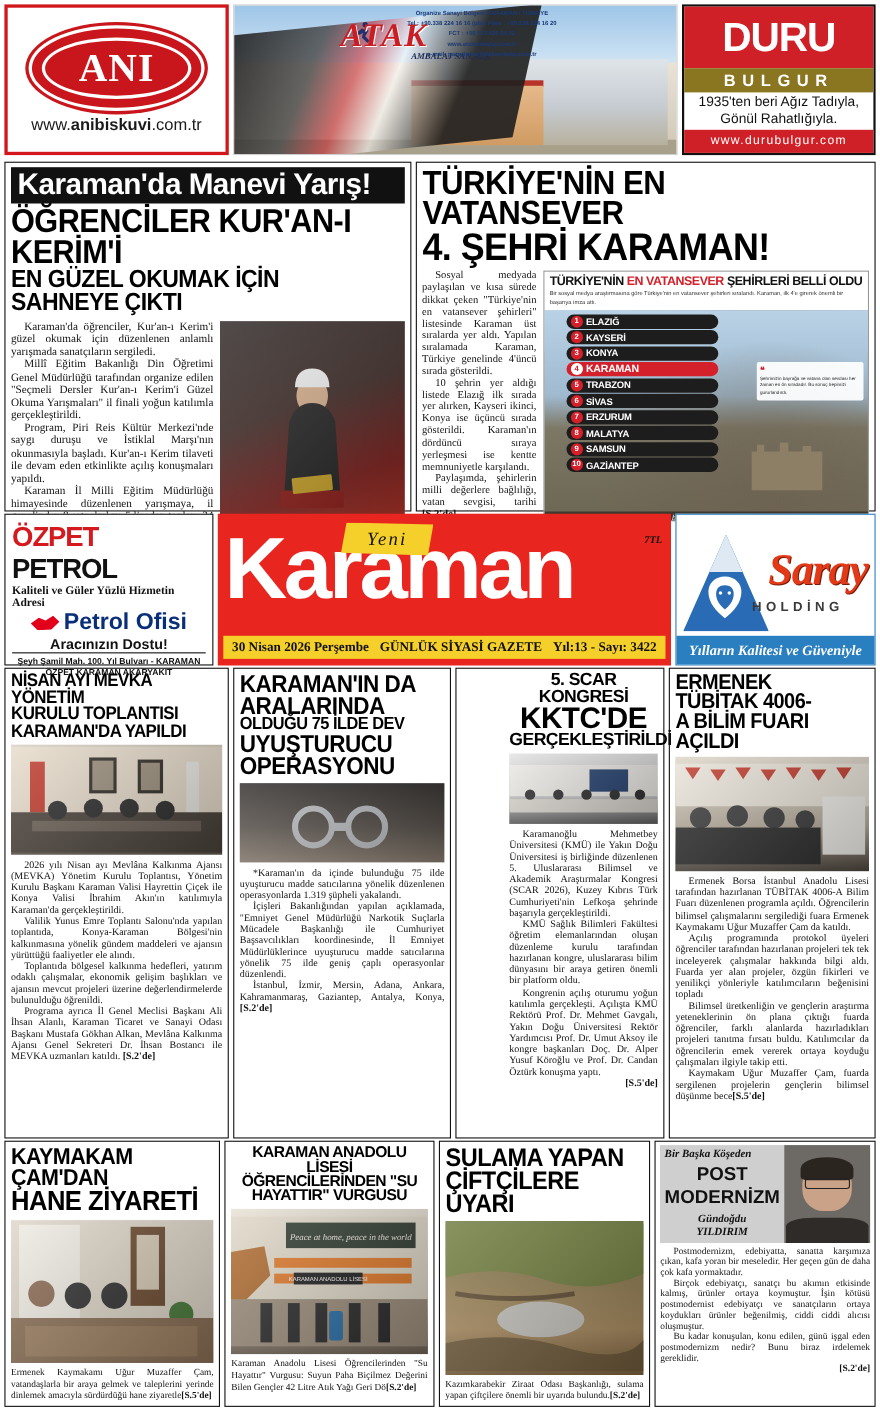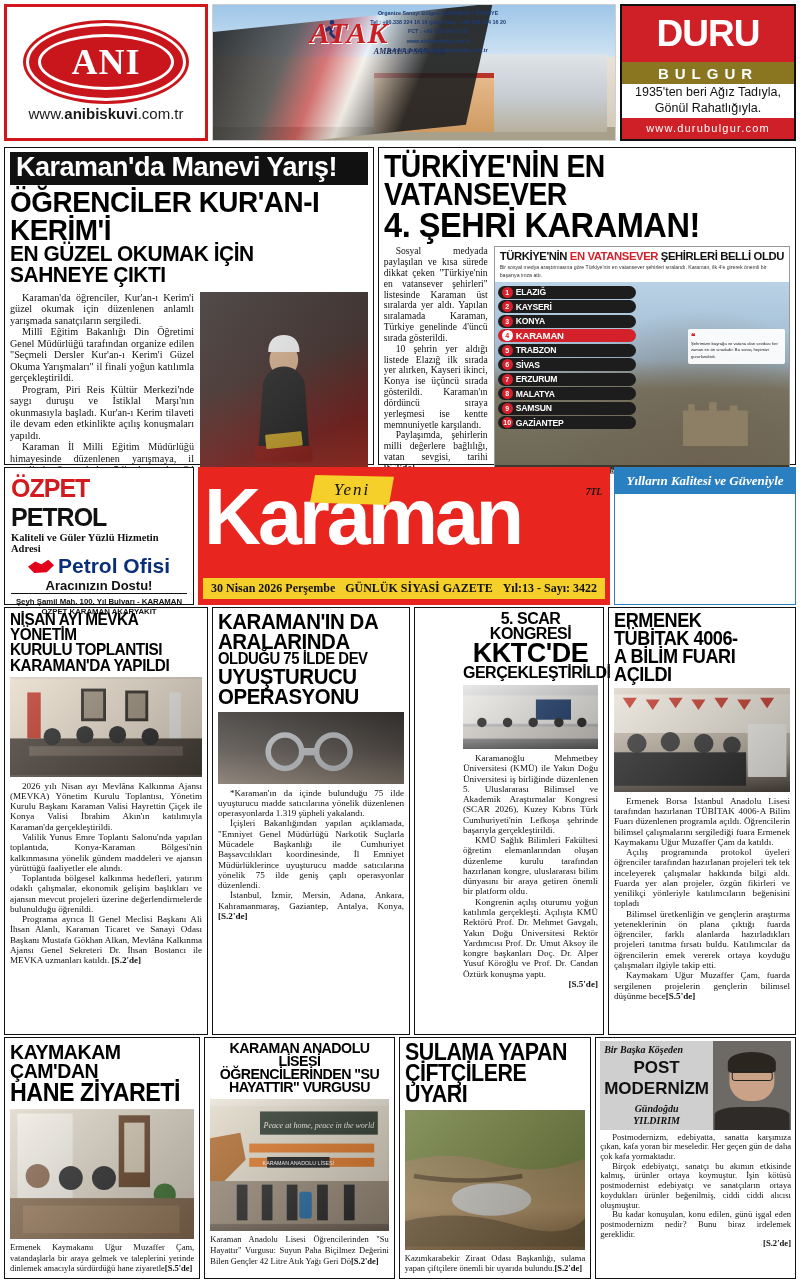--- a/index.html
+++ b/index.html
@@ -100,21 +100,21 @@
   .info-sub { font-family:"Liberation Sans",sans-serif; font-size:5.2px; color:#333;
           line-height:1.5; margin-top:2px; }
   .info-body{ position:relative; height:calc(100% - 30px); }
   .mtn { position:absolute; left:0; top:0; width:100%; height:100%;
           background:
             radial-gradient(ellipse at 70% 95%, #6e6352 0%, transparent 60%),
             linear-gradient(180deg,#b9d2e6 0%,#9fb9cf 40%,#7d7866 55%,#6b6653 100%); }
   .castle{ position:absolute; right:14%; bottom:16%; width:22%; height:26%;
           background:#8d7f66; clip-path:polygon(0 30%,8% 30%,8% 18%,18% 18%,18% 30%,
           40% 30%,40% 14%,52% 14%,52% 30%,72% 30%,72% 20%,84% 20%,84% 30%,100% 30%,100% 100%,0 100%); }
-  .ranklist{ position:absolute; left:3px; top:4px; width:47%; }
+  .ranklist{ position:absolute; left:20px; top:4px; width:47%; }
   .rank { display:flex; align-items:center; gap:3px; background:#1d1d1d; color:#fff;
           border-radius:8px; padding:1px 4px; margin-bottom:1.5px; }
   .rank.hi { background:#d4202a; }
   .rank .num{ width:11px; height:11px; border-radius:50%; background:#d4202a; color:#fff;
           font-family:"Liberation Sans",sans-serif; font-weight:bold; font-size:7px;
           display:flex; align-items:center; justify-content:center; flex:0 0 auto; }
   .rank.hi .num{ background:#fff; color:#d4202a; }
   .rank .city{ font-family:"Liberation Sans",sans-serif; font-weight:bold; font-size:8.6px;
           letter-spacing:-0.2px; }
   .rank.hi .city{ font-size:9.6px; }
@@ -392,20 +392,32 @@
       </div>
       <div class="mast-price">7TL</div>
       <div class="mast-bar">
         <span>30 Nisan 2026 Perşembe</span>
         <span>GÜNLÜK SİYASİ GAZETE</span>
         <span>Yıl:13 - Sayı: 3422</span>
       </div>
     </div>
 
     <div class="ad-saray">
+      <div class="saray-main">
+        <div class="saray-mtn"></div>
+        <div class="saray-snow"></div>
+        <svg class="saray-lion" viewBox="0 0 44 46">
+          <path d="M22 4c9 0 15 6 15 14 0 10-7 18-15 24C14 36 7 28 7 18 7 10 13 4 22 4z" fill="#fff"></path>
+          <path d="M22 12c5 0 8 3 8 8 0 6-4 11-8 14-4-3-8-8-8-14 0-5 3-8 8-8z" fill="#2a6bb5"></path>
+          <circle cx="18" cy="19" r="1.6" fill="#fff"></circle>
+            <circle cx="26" cy="19" r="1.6" fill="#fff"></circle>
+        </svg>
+        <div class="saray-word">Saray</div>
+        <div class="saray-hold">HOLDİNG</div>
+      </div>
       <div class="saray-bar">
         <span>Yılların Kalitesi ve Güveniyle</span>
       </div>
     </div>
   </div>
 
   <div class="midrow">
 
     <div class="mcol c1">
       <div class="hl mh-a">NİSAN AYI MEVKA YÖNETİM</div>

